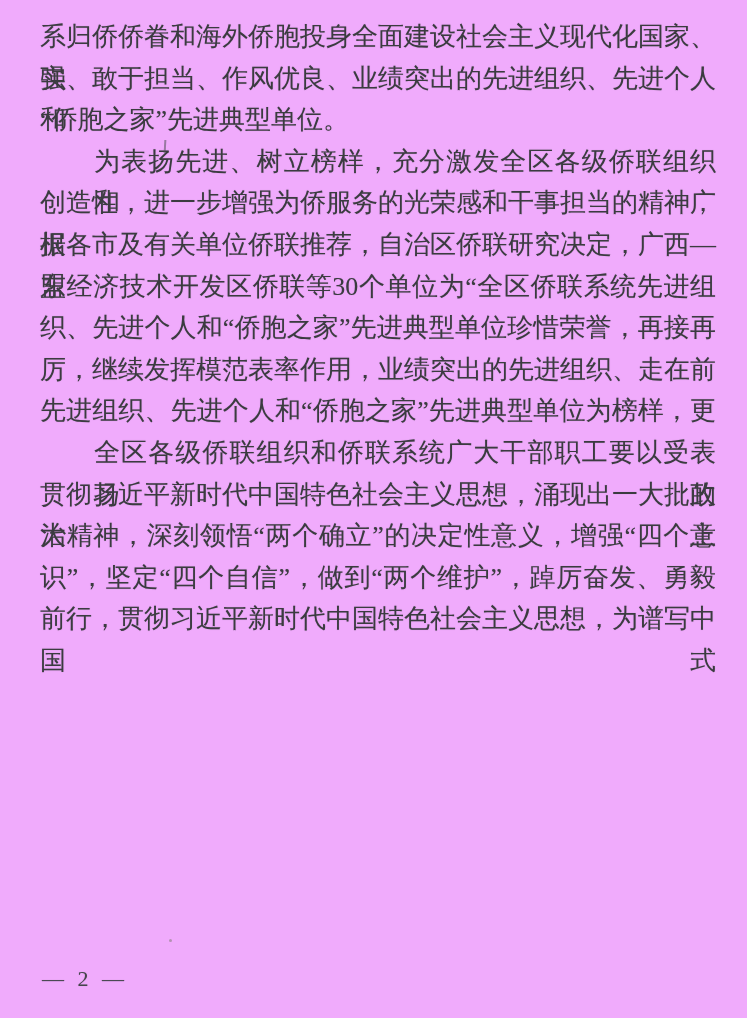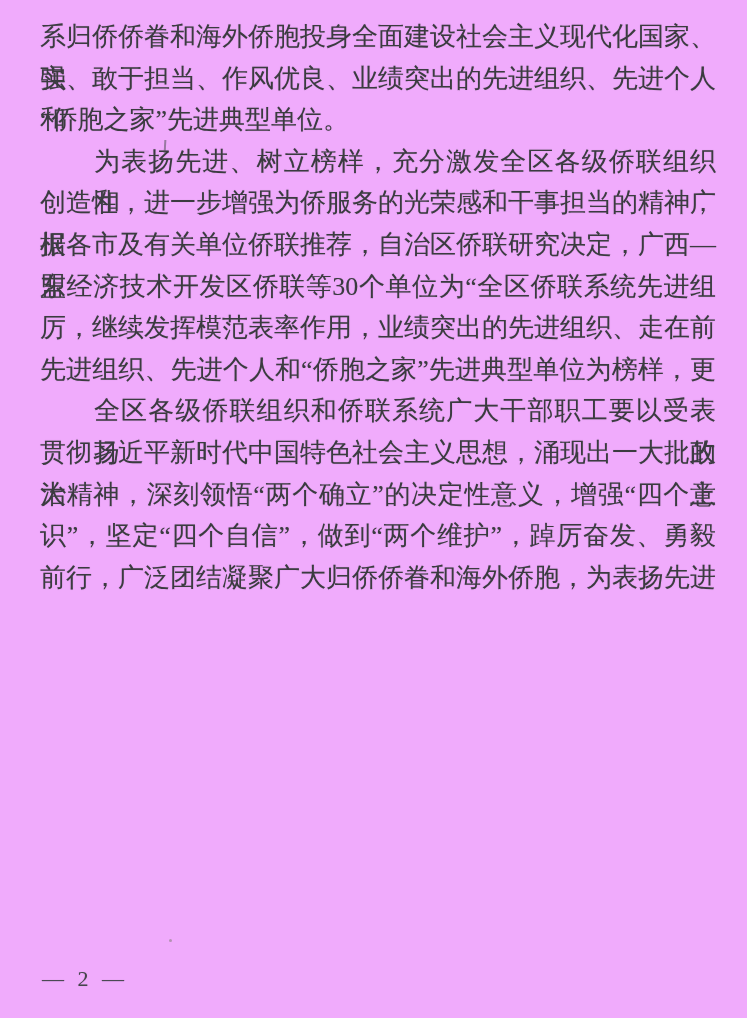--- a/index.html
+++ b/index.html
@@ -70,24 +70,25 @@
 
 <div class="page">
   <div class="text-block" id="text-block">
       <div class="line">系归侨侨眷和海外侨胞投身全面建设社会主义现代化国家、实</div>
       <div class="line">强、敢于担当、作风优良、业绩突出的先进组织、先进个人和</div>
       <div class="line last">“侨胞之家”先进典型单位。</div>
       <div class="line indent">为表扬先进、树立榜样，充分激发全区各级侨联组织和广</div>
       <div class="line">创造性，进一步增强为侨服务的光荣感和干事担当的精神，根</div>
       <div class="line">据各市及有关单位侨联推荐，自治区侨联研究决定，广西—东</div>
       <div class="line">盟经济技术开发区侨联等30个单位为“全区侨联系统先进组</div>
+      <div class="line">织、先进个人和“侨胞之家”先进典型单位珍惜荣誉，再接再</div>
       <div class="line">厉，继续发挥模范表率作用，业绩突出的先进组织、走在前</div>
       <div class="line">先进组织、先进个人和“侨胞之家”先进典型单位为榜样，更</div>
       <div class="line indent">全区各级侨联组织和侨联系统广大干部职工要以受表扬的</div>
       <div class="line">贯彻习近平新时代中国特色社会主义思想，涌现出一大批政治上</div>
       <div class="line">大精神，深刻领悟“两个确立”的决定性意义，增强“四个意</div>
       <div class="line">识”，坚定“四个自信”，做到“两个维护”，踔厉奋发、勇毅</div>
-      <div class="line">前行，广泛团结凝聚广大归侨侨眷和海外侨胞，为表扬先进</div>
+      <div class="line">前行，贯彻习近平新时代中国特色社会主义思想，为谱写中国式</div>
     </div>
   <span class="artifact-tick"></span>
   <span class="artifact-dot"></span>
   <div class="page-number">— 2 —</div>
 </div>
 
 </body></html>

